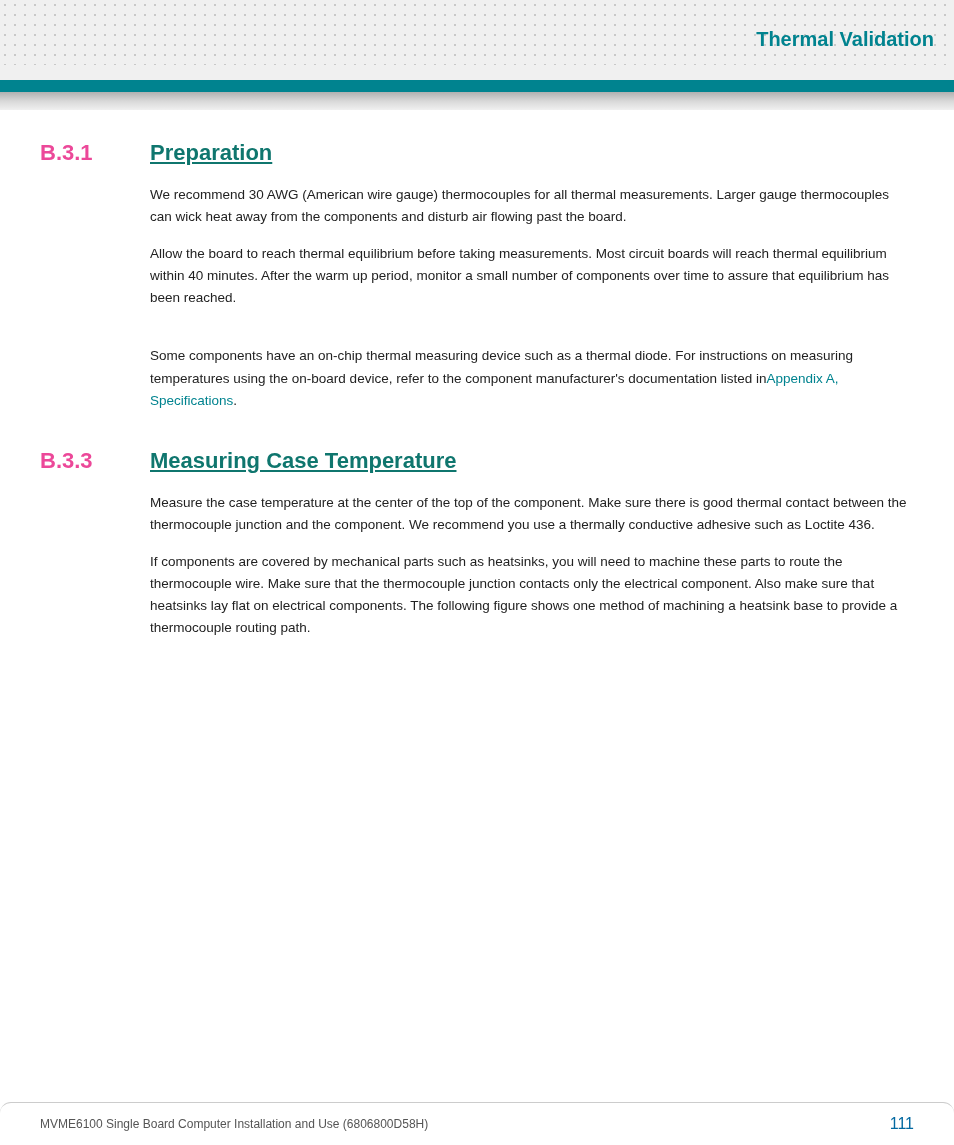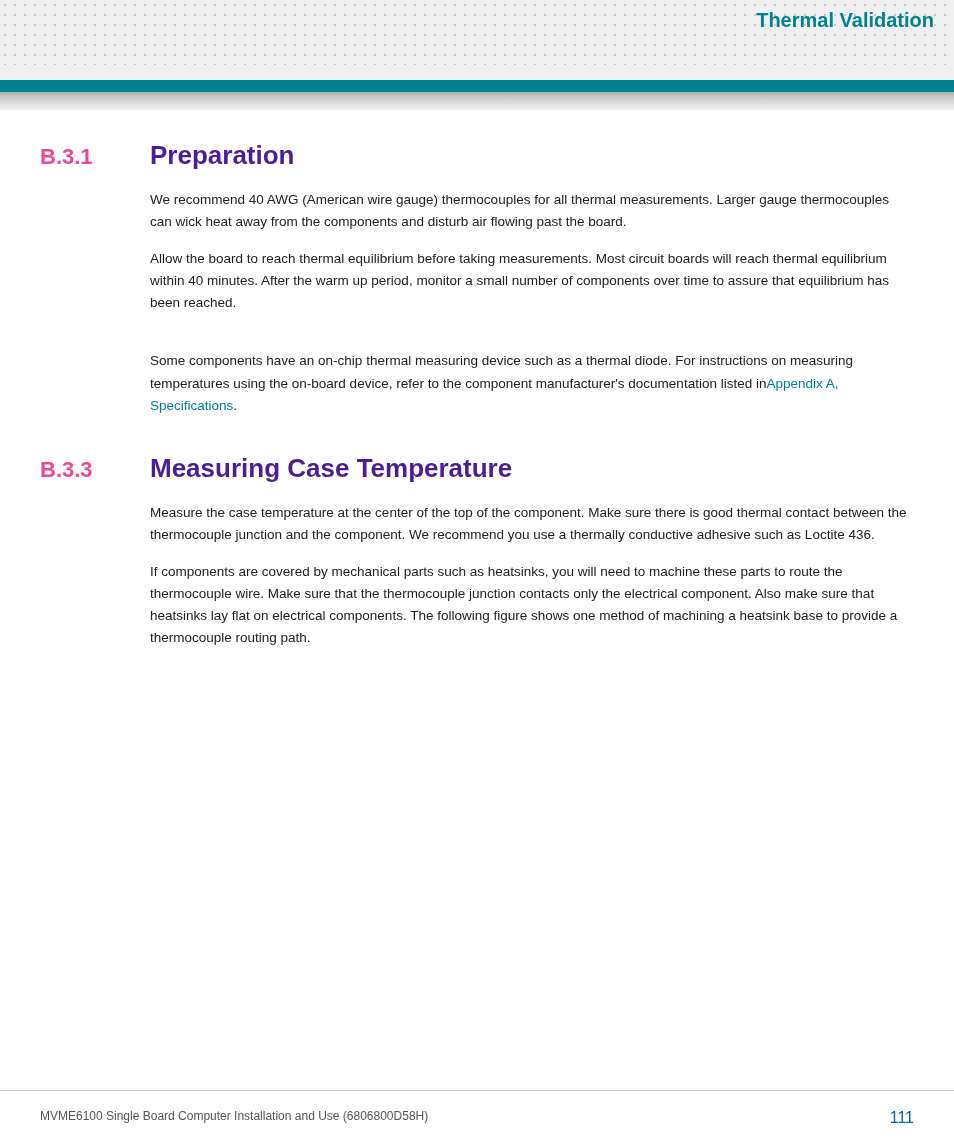--- a/index.html
+++ b/index.html
@@ -32,21 +32,21 @@
       top: 0;
       left: 0;
       width: 100%;
       height: 65px;
       background-image: radial-gradient(circle, #c8c8c8 1px, transparent 1px);
       background-size: 10px 10px;
     }
 
     .header-title {
       position: absolute;
-      top: 9px;
+      top: 28px;
       right: 20px;
       font-size: 20px;
       font-weight: bold;
       color: #00838f;
       z-index: 10;
     }
 
     
     .blue-bar {
       width: 100%;
@@ -80,23 +80,24 @@
 
     .section-number {
       font-size: 22px;
       font-weight: bold;
       color: #ec4899;
       min-width: 100px;
       margin-right: 10px;
     }
 
     .section-title {
-      font-size: 26px;
+      font-size: 22px;
       font-weight: bold;
-      color: #4c1d95;
+      color: #0f766e;
+      text-decoration: underline;
     }
 
     .section-body {
       margin-left: 110px;
     }
 
     .paragraph {
       font-size: 13.5px;
       line-height: 1.65;
       color: #222222;
@@ -112,24 +113,25 @@
       text-decoration: none;
     }
 
     
     .footer {
       position: absolute;
       bottom: 0;
       left: 0;
       right: 0;
       border-top: 1px solid #cccccc;
-      padding: 18px 40px;
+      padding: 12px 40px;
       display: flex;
       justify-content: space-between;
-      align-items: flex-start;
+      align-items: center;
+      border-radius: 11px;
     }
 
     .footer-left {
       font-size: 12px;
       color: #555555;
     }
 
     .footer-right {
       font-size: 16px;
       color: #0369a1;
@@ -148,21 +150,21 @@
 <div class="grey-bar"></div>
 
 <div class="main-content">
 
   <div class="section">
     <div class="section-header">
       <span class="section-number">B.3.1</span>
       <span class="section-title">Preparation</span>
     </div>
     <div class="section-body">
-      <p class="paragraph">We recommend 40 AWG (American wire gauge) thermocouples for all thermal measurements. Larger gauge thermocouples can wick heat away from the components and disturb air flowing past the board.</p>
+      <p class="paragraph">We recommend 30 AWG (American wire gauge) thermocouples for all thermal measurements. Larger gauge thermocouples can wick heat away from the components and disturb air flowing past the board.</p>
       <p class="paragraph">Allow the board to reach thermal equilibrium before taking measurements. Most circuit boards will reach thermal equilibrium within 40 minutes. After the warm up period, monitor a small number of components over time to assure that equilibrium has been reached.</p>
     </div>
   </div>
 
   <div class="section">
     <div class="section-body">
       <p class="paragraph">
         <span>Some components have an on-chip thermal measuring device such as a thermal diode. For instructions on measuring temperatures using the on-board device, refer to the component manufacturer's documentation listed in</span><a class="link-text">Appendix A, Specifications</a><span>.</span>
       </p>
     </div>

